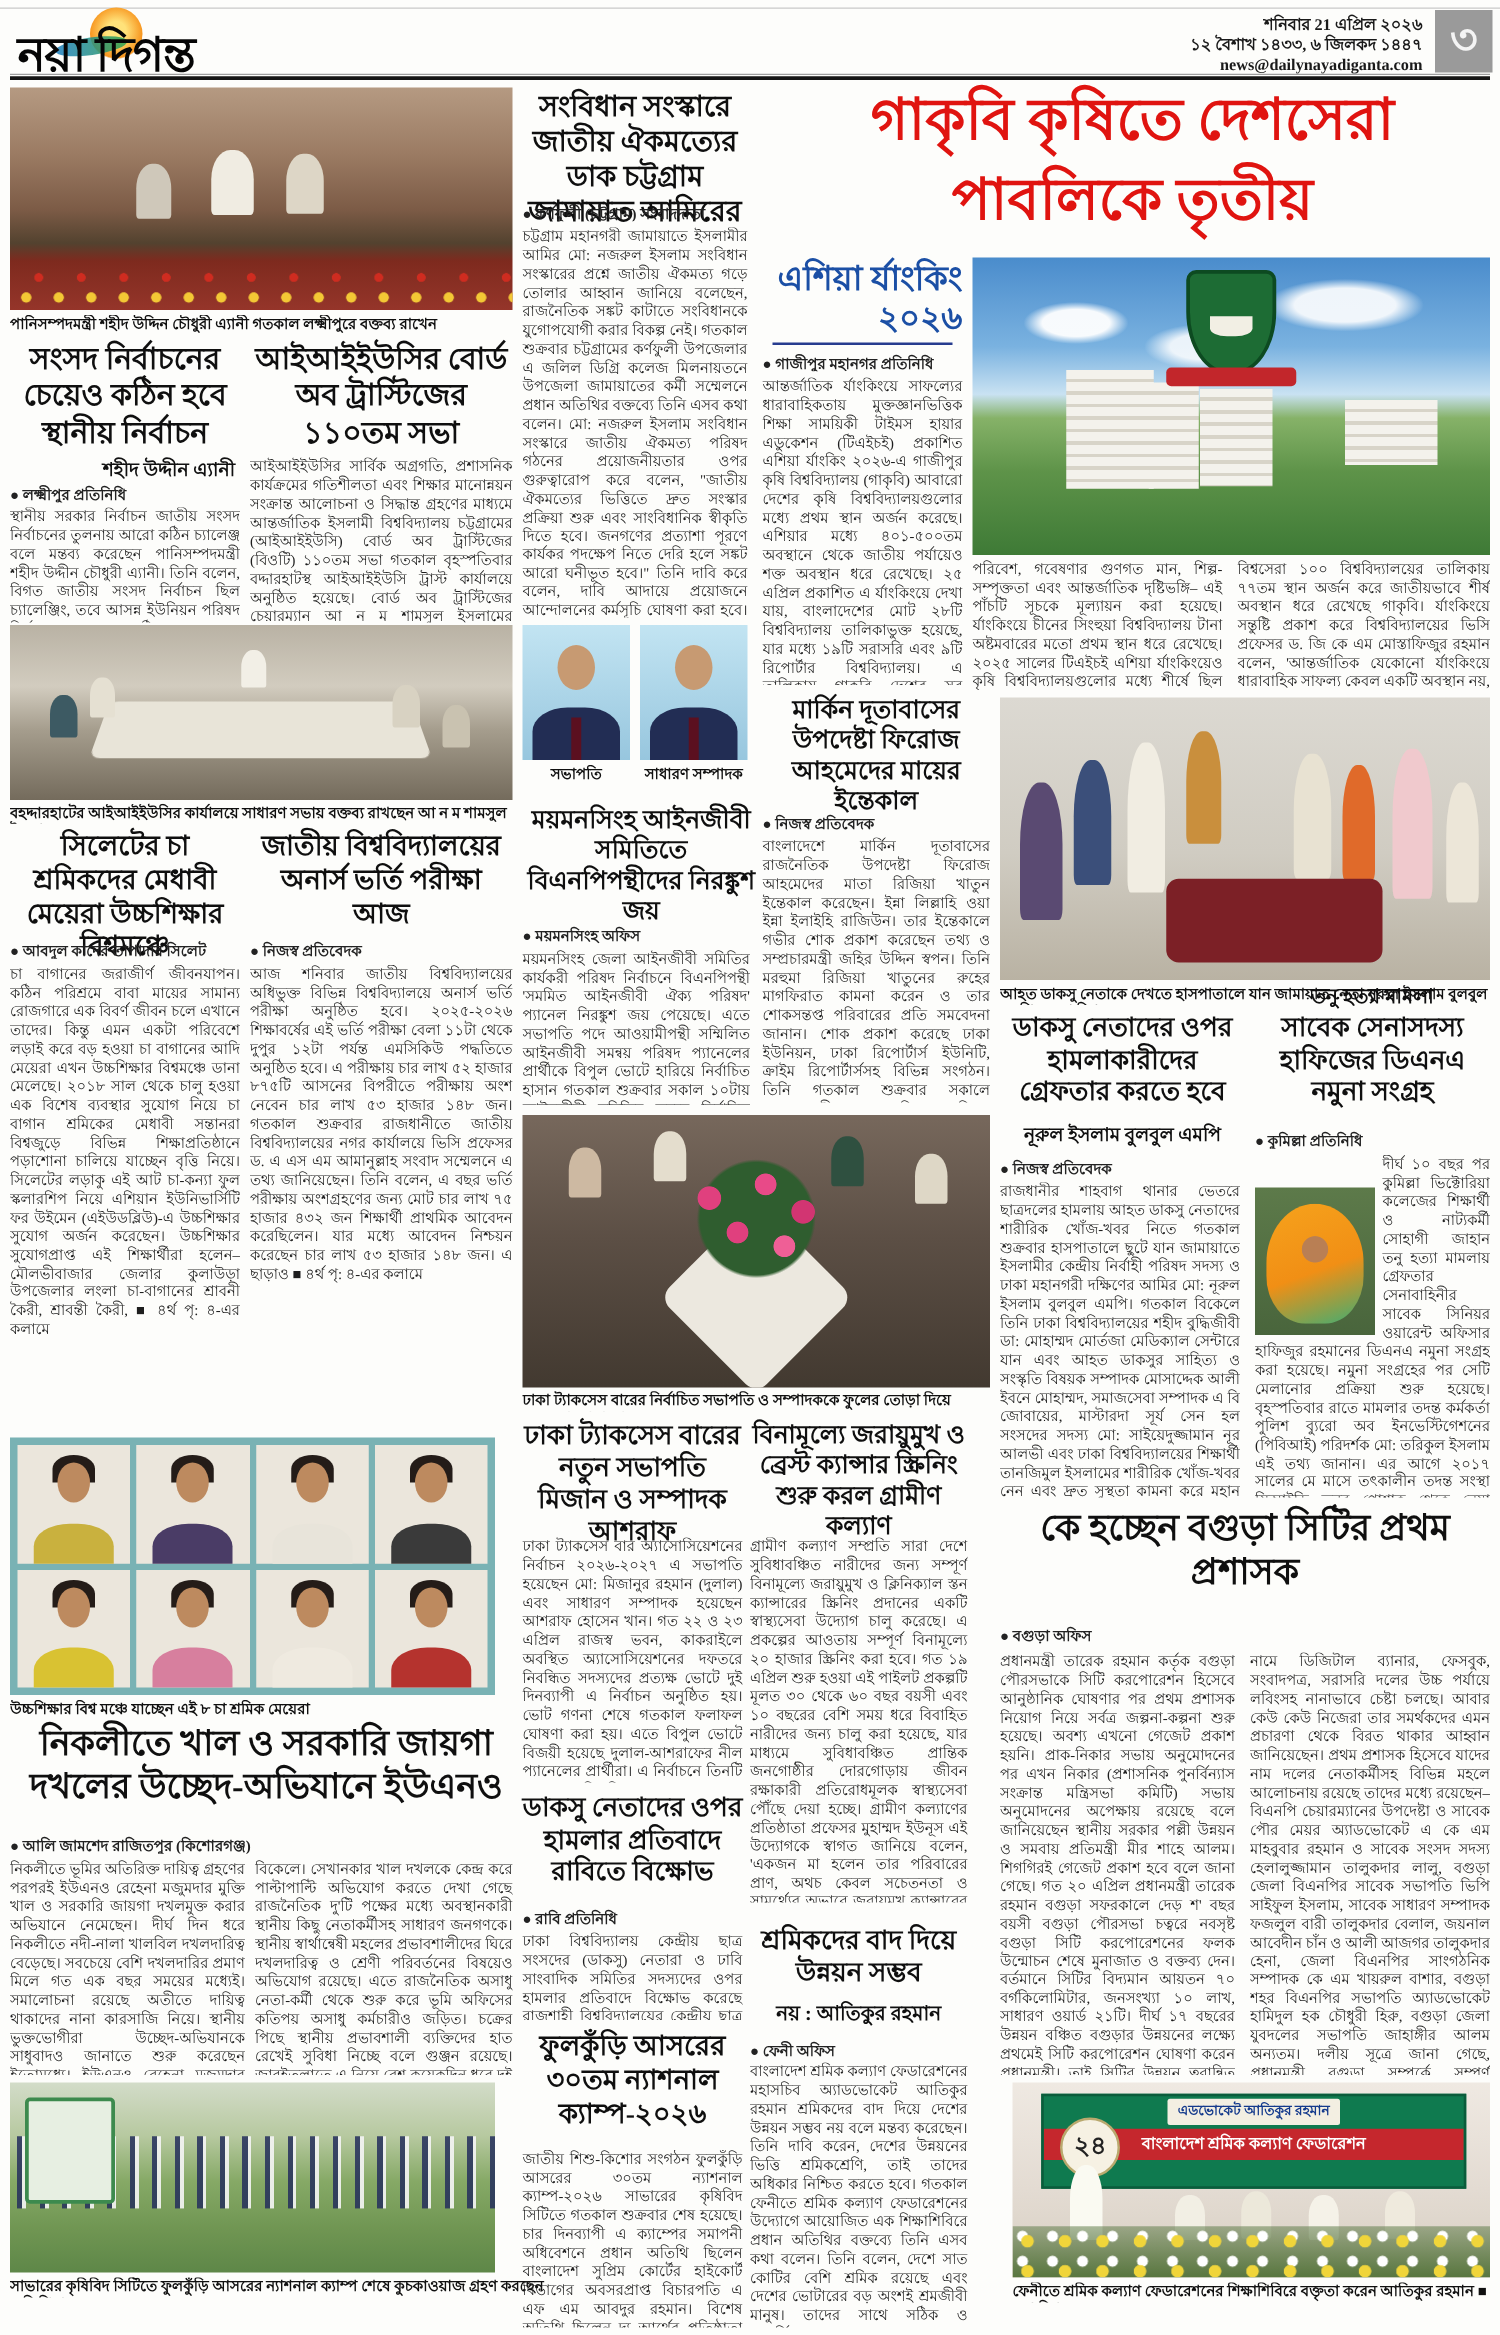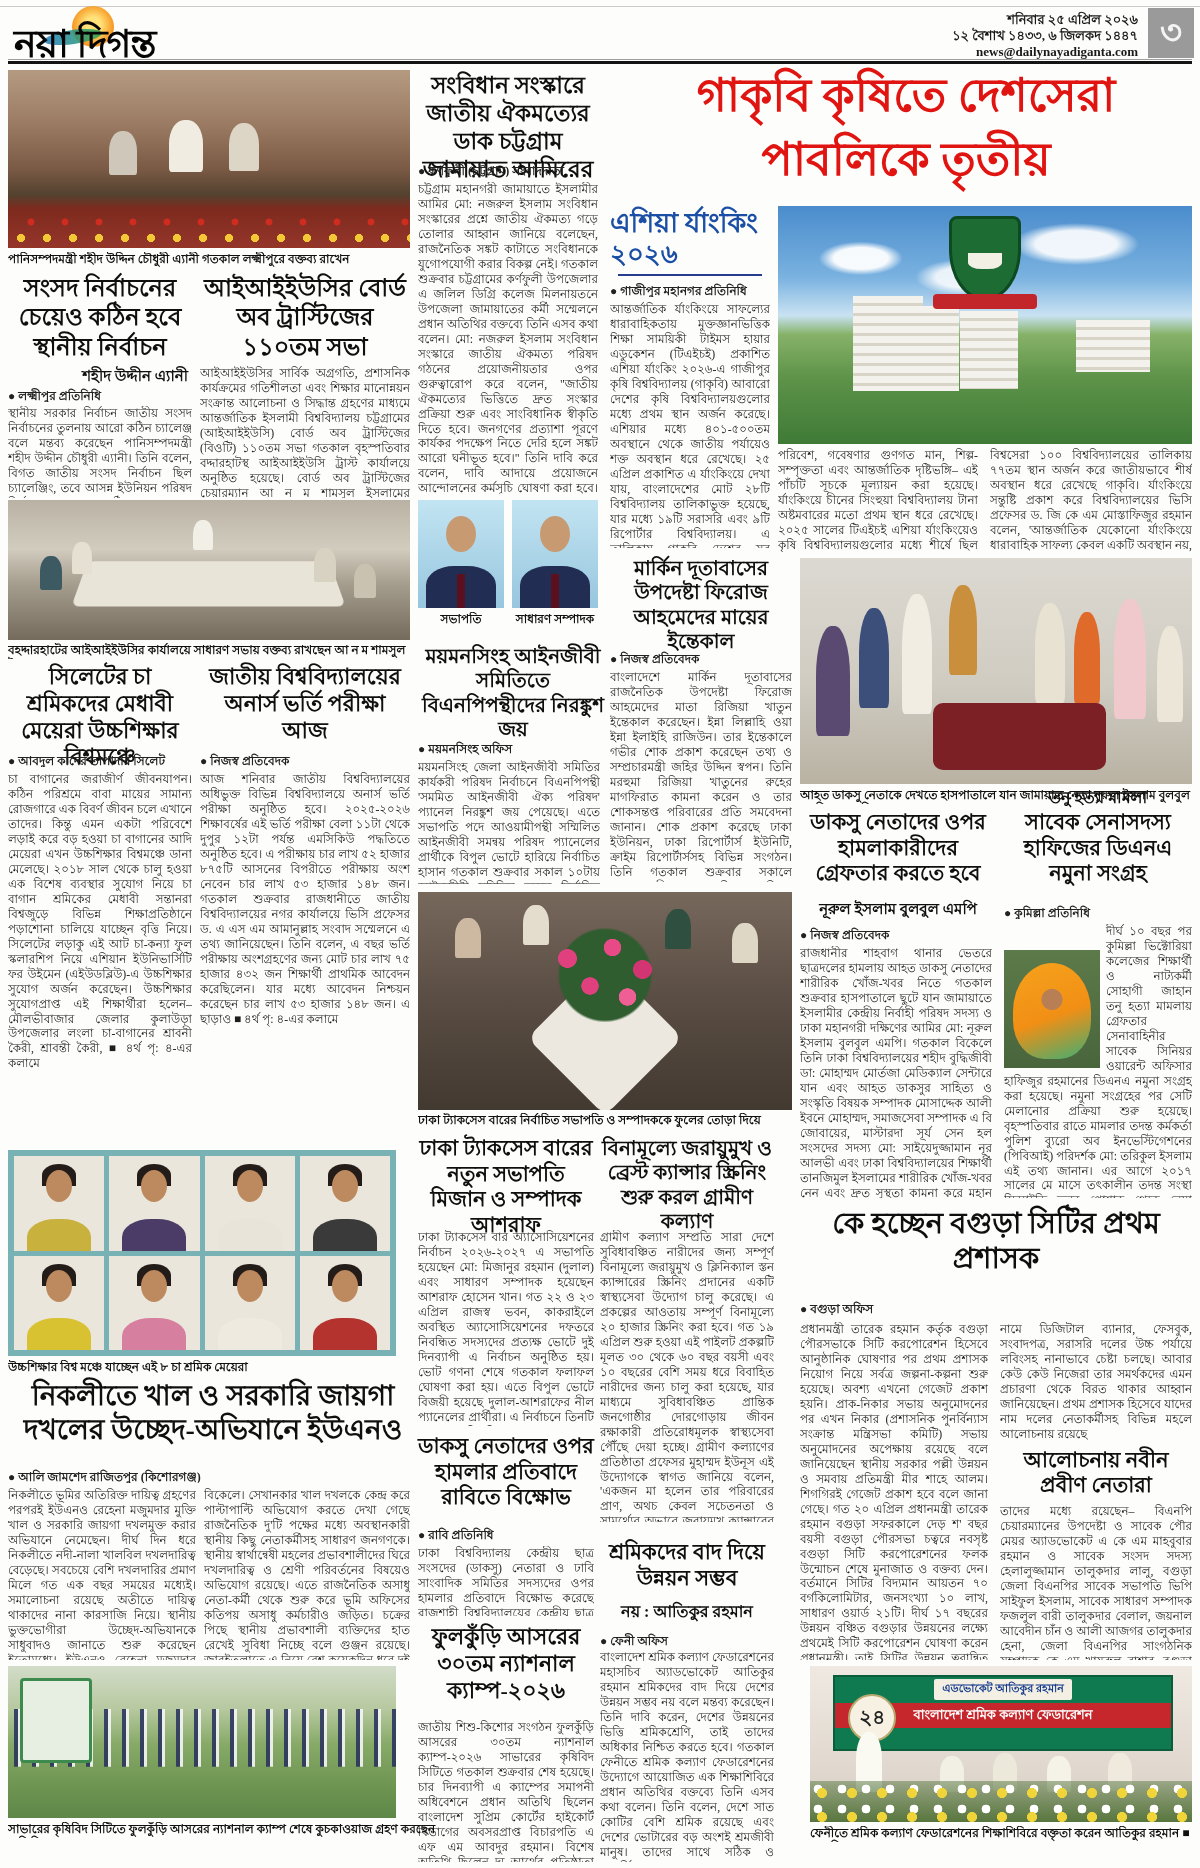--- a/index.html
+++ b/index.html
@@ -3,21 +3,21 @@
 <meta charset="utf-8">
 <style>
   html,body{margin:0;padding:0}
   body{width:1200px;height:1868px;position:relative;background:#fdfdfb;
        font-family:"Liberation Serif",serif;color:#1c1c1c;overflow:hidden}
   .hd{position:absolute;font-weight:bold;color:#0f0f0f;text-align:center;line-height:1.22}
   .bt{position:absolute;font-size:11.8px;line-height:1.27;text-align:justify;overflow:hidden;color:#1e1e1e}
   .cap{position:absolute;font-size:12px;font-weight:bold;color:#101010;line-height:1.2;overflow:hidden}
   .by{position:absolute;font-size:12px;font-weight:bold;color:#222;overflow:hidden}
   .auth{position:absolute;font-size:15px;font-weight:bold;text-align:right;color:#111}
-  .kick{position:absolute;color:#1b4fa5;font-weight:bold;text-align:left;line-height:1.15}
+  .kick{position:absolute;color:#1b4fa5;font-weight:bold;text-align:right;line-height:1.15}
   .ph{position:absolute;overflow:hidden;background:#cfcabe}
   .fig{position:absolute;border-radius:45% 45% 8% 8%}
   
   #logo{position:absolute;left:14px;top:8px;width:240px;height:50px}
   #logo .sun{position:absolute;left:58px;top:-2px;width:42px;height:42px;border-radius:50%;
       background:radial-gradient(circle at 50% 45%,#ffe27a 25%,#f7941d 68%,rgba(247,148,29,0) 72%)}
   #logo .leaf{position:absolute;left:30px;top:22px;width:58px;height:14px;border-radius:50%;
       background:linear-gradient(90deg,#1b7ec2,#2fa14a);transform:rotate(-8deg);opacity:.85}
   #logo .word{position:absolute;left:0;top:6px;font-size:38px;font-weight:bold;color:#050505;
       font-family:"Liberation Serif",serif;letter-spacing:-1px}
@@ -105,21 +105,21 @@
 <body>
 
 <div id="toprule"></div>
 
 <div id="logo">
   <div class="sun"></div>
   <div class="leaf"></div>
   <div class="word">নয়া দিগন্ত</div>
 </div>
 <div id="dates">
-  <div>শনিবার ২৫ এপ্রিল ২০২৬</div>
+  <div>শনিবার 21 এপ্রিল ২০২৬</div>
   <div>১২ বৈশাখ ১৪৩৩, ৬ জিলকদ ১৪৪৭</div>
   <div style="font-weight:bold">news@dailynayadiganta.com</div>
 </div>
 <div id="pagebox">৩</div>
 <div id="mrule1"></div>
 <div id="mrule2"></div>
 
 <div class="ph" id="ph-crowd" style="left:8px;top:70px;width:402px;height:178px">
   <div class="fig" style="left:40%;top:28%;width:34px;height:52px;background:#f0ece2"></div>
   <div class="fig" style="left:55%;top:30%;width:30px;height:48px;background:#ddd6c6"></div>
@@ -305,21 +305,20 @@
   <div class="ph" id="ph-tonu" style="position:relative;float:left;width:96px;height:118px;margin:26px 6px 2px 0">
     <div class="hijab"></div>
   </div><span>দীর্ঘ ১০ বছর পর কুমিল্লা ভিক্টোরিয়া কলেজের শিক্ষার্থী ও নাট্যকর্মী সোহাগী জাহান তনু হত্যা মামলায় গ্রেফতার সেনাবাহিনীর সাবেক সিনিয়র ওয়ারেন্ট অফিসার হাফিজুর রহমানের ডিএনএ নমুনা সংগ্রহ করা হয়েছে। নমুনা সংগ্রহের পর সেটি মেলানোর প্রক্রিয়া শুরু হয়েছে। বৃহস্পতিবার রাতে মামলার তদন্ত কর্মকর্তা পুলিশ ব্যুরো অব ইনভেস্টিগেশনের (পিবিআই) পরিদর্শক মো: তরিকুল ইসলাম এই তথ্য জানান। এর আগে ২০১৭ সালের মে মাসে তৎকালীন তদন্ত সংস্থা সিআইডি তনুর পোশাক থেকে নেয়া নমুনার ডিএনএ পরীক্ষা করে তিনজন পুরুষের শুক্রাণু পাওয়ার কথা জানিয়েছিল। সে সময় ডিএনএ প্রোফাইল তৈরি হলেও সন্দেহভাজনদের সাথে নমুনা মেলানো হয়নি। এবারই প্রথম কারো নমুনা মেলানোর জন্য সংগ্রহ করা হয়েছে। গত মঙ্গলবার রাতে ঢাকার কেরানীগঞ্জের নিজ বাসা থেকে হাফিজুরকে আটক করেন পিবিআইয়ের সদস্যরা। এরপর তাকে তনু হত্যা মামলায় ■ ৪র্থ পৃ: ৫-এর কলামে</span>
 </div>
 
 <div class="hd" style="left:800px;top:1206px;width:392px;height:90px;font-size:29px">কে হচ্ছেন বগুড়া সিটির প্রথম প্রশাসক</div>
 <div class="by" style="left:800px;top:1300px;width:392px;height:15px">● বগুড়া অফিস</div>
 <div class="bt" style="left:800px;top:1322px;width:188px;height:338px">প্রধানমন্ত্রী তারেক রহমান কর্তৃক বগুড়া পৌরসভাকে সিটি করপোরেশন হিসেবে আনুষ্ঠানিক ঘোষণার পর প্রথম প্রশাসক নিয়োগ নিয়ে সর্বত্র জল্পনা-কল্পনা শুরু হয়েছে। অবশ্য এখনো গেজেট প্রকাশ হয়নি। প্রাক-নিকার সভায় অনুমোদনের পর এখন নিকার (প্রশাসনিক পুনর্বিন্যাস সংক্রান্ত মন্ত্রিসভা কমিটি) সভায় অনুমোদনের অপেক্ষায় রয়েছে বলে জানিয়েছেন স্থানীয় সরকার পল্লী উন্নয়ন ও সমবায় প্রতিমন্ত্রী মীর শাহে আলম। শিগগিরই গেজেট প্রকাশ হবে বলে জানা গেছে। গত ২০ এপ্রিল প্রধানমন্ত্রী তারেক রহমান বগুড়া সফরকালে দেড় শ' বছর বয়সী বগুড়া পৌরসভা চত্বরে নবসৃষ্ট বগুড়া সিটি করপোরেশনের ফলক উন্মোচন শেষে মুনাজাত ও বক্তব্য দেন। বর্তমানে সিটির বিদ্যমান আয়তন ৭০ বর্গকিলোমিটার, জনসংখ্যা ১০ লাখ, সাধারণ ওয়ার্ড ২১টি। দীর্ঘ ১৭ বছরের উন্নয়ন বঞ্চিত বগুড়ার উন্নয়নের লক্ষ্যে প্রথমেই সিটি করপোরেশন ঘোষণা করেন প্রধানমন্ত্রী। তাই সিটির উন্নয়ন ত্বরান্বিত করতে নির্বাচন না হওয়া পর্যন্ত সরকারি দলের কোনো রাজনৈতিক নেতাকে প্রশাসকের দায়িত্ব দেয়া হতে পারে বলে সংশ্লিষ্ট সূত্রে জানা গেছে।</div>
 <div class="bt" style="left:1000px;top:1322px;width:192px;height:338px">
   <span>নামে ডিজিটাল ব্যানার, ফেসবুক, সংবাদপত্র, সরাসরি দলের উচ্চ পর্যায়ে লবিংসহ নানাভাবে চেষ্টা চলছে। আবার কেউ কেউ নিজেরা তার সমর্থকদের এমন প্রচারণা থেকে বিরত থাকার আহ্বান জানিয়েছেন। প্রথম প্রশাসক হিসেবে যাদের নাম দলের নেতাকর্মীসহ বিভিন্ন মহলে আলোচনায় রয়েছে</span>
-  <div style="font-weight:bold;font-size:21px;text-align:center;line-height:1.2;padding:6px 0;color:#0f0f0f">আলোচনায় নবীন প্রবীণ নেতারা</div>
   <span>তাদের মধ্যে রয়েছেন– বিএনপি চেয়ারম্যানের উপদেষ্টা ও সাবেক পৌর মেয়র অ্যাডভোকেট এ কে এম মাহবুবার রহমান ও সাবেক সংসদ সদস্য হেলালুজ্জামান তালুকদার লালু, বগুড়া জেলা বিএনপির সাবেক সভাপতি ভিপি সাইফুল ইসলাম, সাবেক সাধারণ সম্পাদক ফজলুল বারী তালুকদার বেলাল, জয়নাল আবেদীন চাঁন ও আলী আজগর তালুকদার হেনা, জেলা বিএনপির সাংগঠনিক সম্পাদক কে এম খায়রুল বাশার, বগুড়া শহর বিএনপির সভাপতি অ্যাডভোকেট হামিদুল হক চৌধুরী হিরু, বগুড়া জেলা যুবদলের সভাপতি জাহাঙ্গীর আলম অন্যতম। দলীয় সূত্রে জানা গেছে, প্রধানমন্ত্রী বগুড়া সম্পর্কে সম্পূর্ণ ওয়াকিবহাল। তাই তিনি যাকে সিটির জন্য যোগ্য মনে করবেন তাকেই এ দায়িত্ব দেবেন।</span>
 </div>
 
 <div class="ph" id="ph-seminar" style="left:810px;top:1666px;width:382px;height:156px">
   <div id="banner">
     <div class="t2">এডভোকেট আতিকুর রহমান</div>
     <div class="t3">বাংলাদেশ শ্রমিক কল্যাণ ফেডারেশন</div>
   </div>
   <div id="badge24">২৪</div>
   <div class="fig" style="left:12%;top:42%;width:26px;height:60px;background:#fafaf2"></div>

